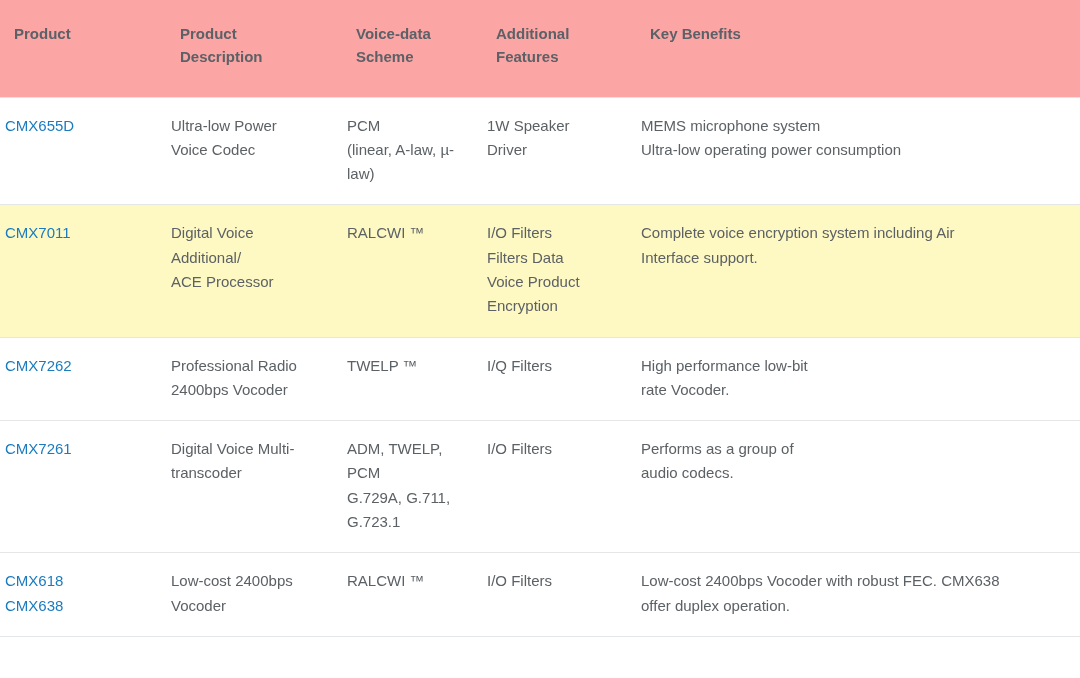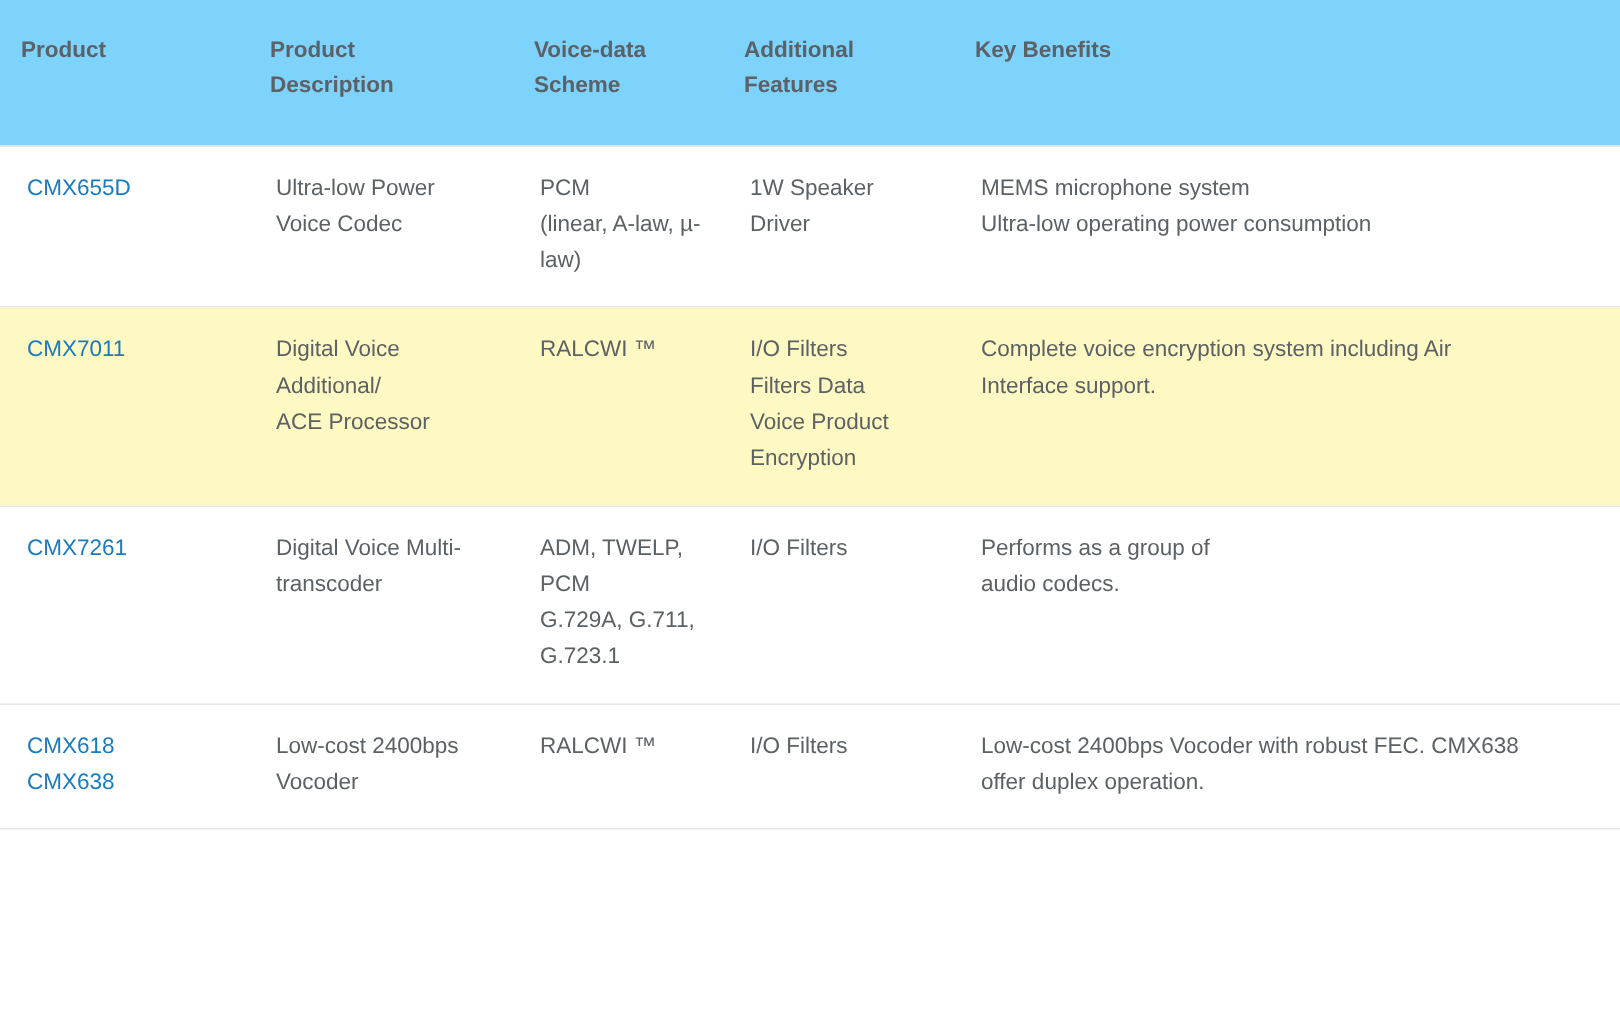--- a/index.html
+++ b/index.html
@@ -20,35 +20,35 @@
     position: relative;
     background: #ffffff;
   }
   table.product-table {
     width: 1080px;
     border-collapse: collapse;
     table-layout: fixed;
     font-size: 15px;
   }
   table.product-table thead tr {
-    background: #7dd3fc;
+    background: #fca5a5;
   }
   table.product-table thead th {
     text-align: left;
     vertical-align: top;
     font-weight: bold;
     color: #5b6166;
     font-size: 15px;
     line-height: 1.55;
     padding: 22px 14px 28px 14px;
     border-bottom: 1px solid #e2e4e6;
   }
   table.product-table tbody td {
     vertical-align: top;
-    padding: 16px 14px 18px 18px;
+    padding: 16px 14px 18px 5px;
     border-bottom: 1px solid #e4e6e8;
     line-height: 1.62;
     color: #5c6165;
     font-size: 15px;
   }
   table.product-table tbody tr.alt {
     background: #fef9c3;
   }
   .col-product   { width: 166px; }
   .col-desc      { width: 176px; }
@@ -148,20 +148,39 @@
           <span class="line">Filters Data</span>
           <span class="line">Voice Product</span>
           <span class="line">Encryption</span>
         </td>
         <td>
           <span class="line">Complete voice encryption system including Air</span>
           <span class="line">Interface support.</span>
         </td>
       </tr>
 
+      <tr>
+        <td class="cell-product">
+          <a href="#" class="prod-link">CMX7262</a>
+        </td>
+        <td>
+          <span class="line">Professional Radio</span>
+          <span class="line">2400bps Vocoder</span>
+        </td>
+        <td>
+          <span class="line">TWELP ™</span>
+        </td>
+        <td>
+          <span class="line">I/Q Filters</span>
+        </td>
+        <td>
+          <span class="line">High performance low-bit</span>
+          <span class="line">rate Vocoder.</span>
+        </td>
+      </tr>
 
       <tr>
         <td class="cell-product">
           <a href="#" class="prod-link">CMX7261</a>
         </td>
         <td>
           <span class="line">Digital Voice Multi-</span>
           <span class="line">transcoder</span>
         </td>
         <td>

